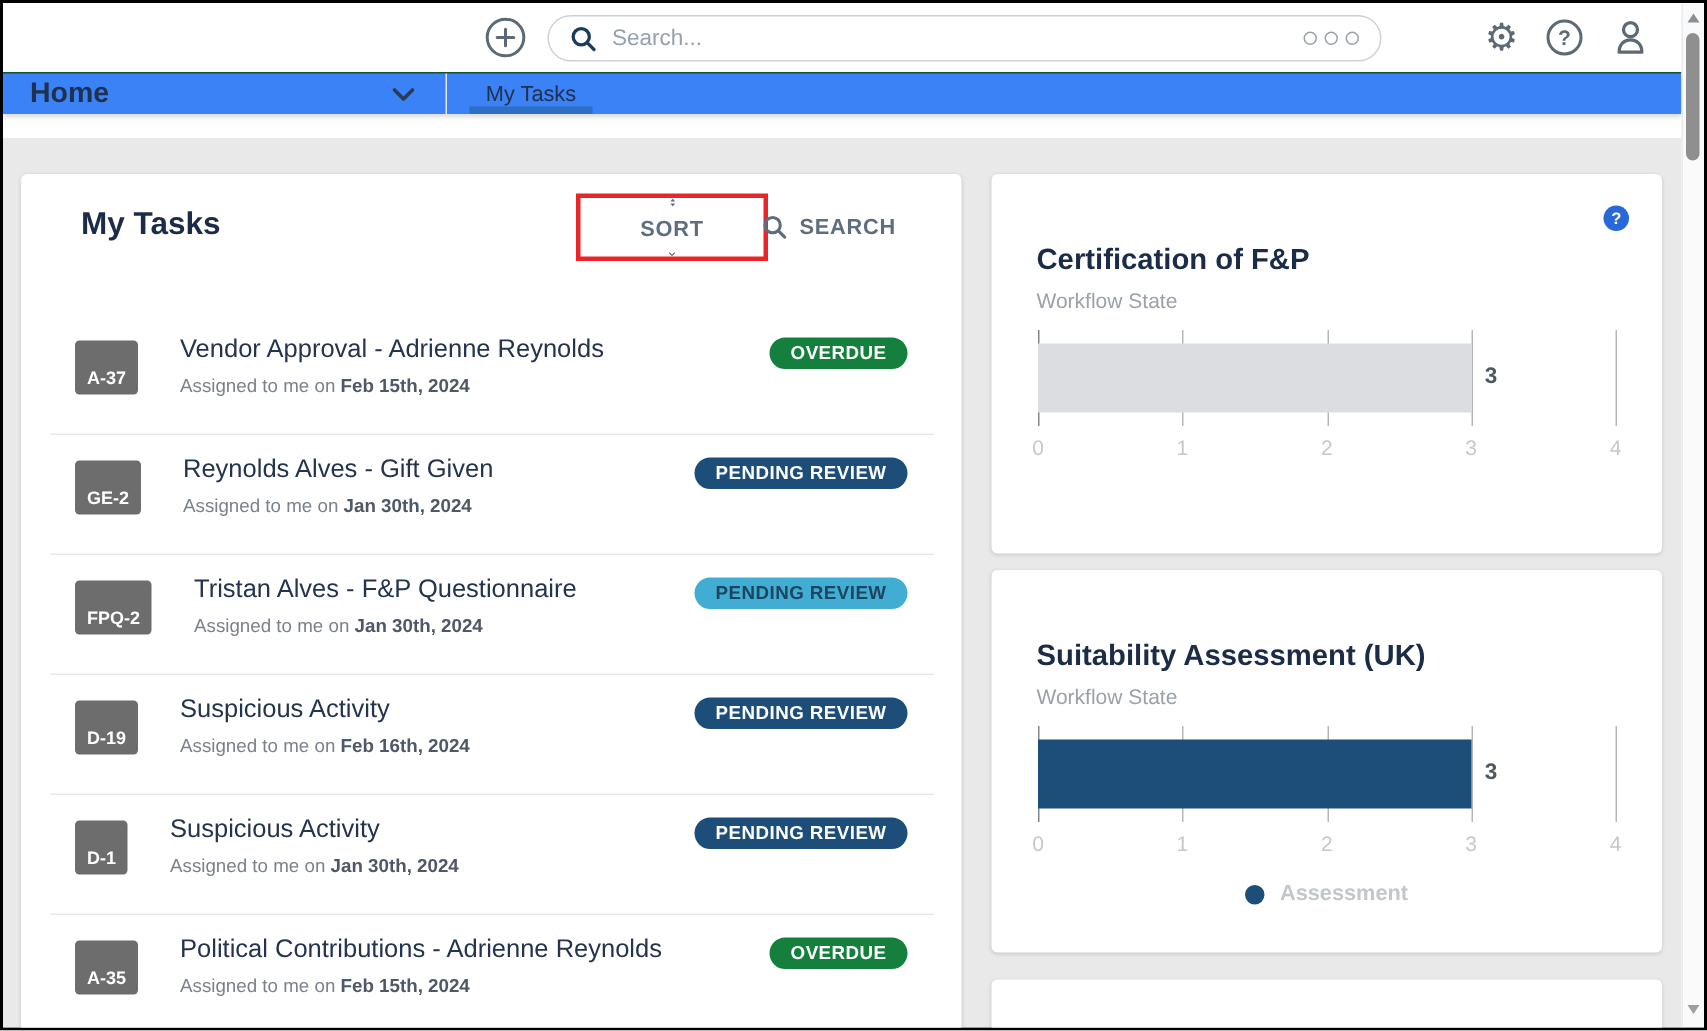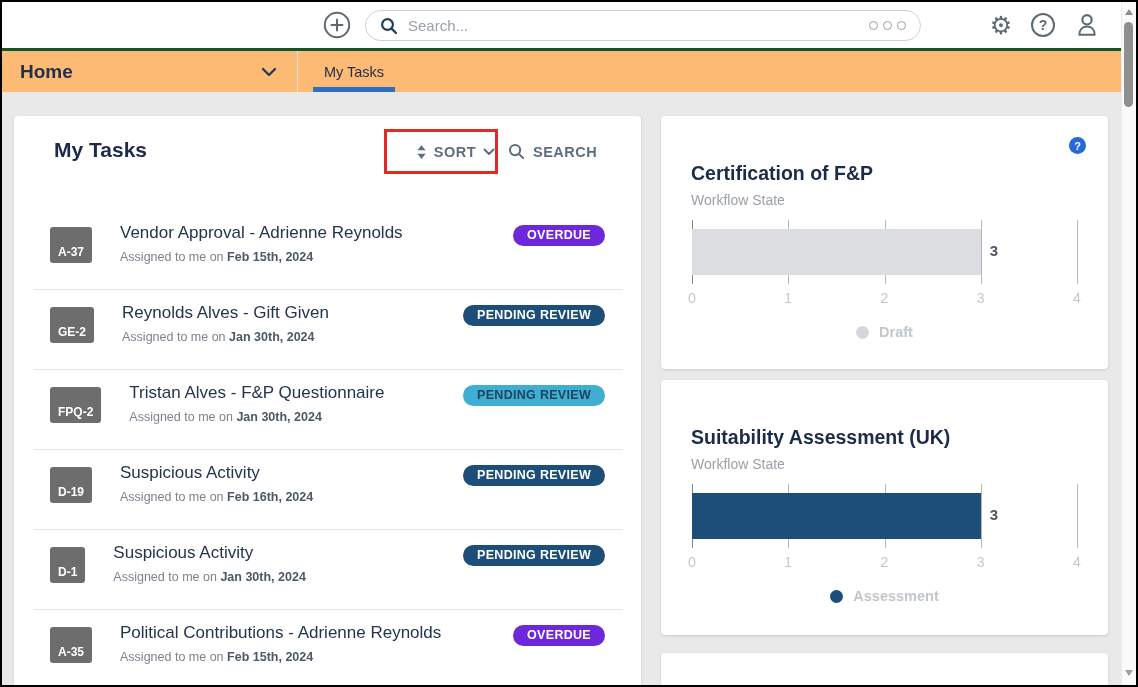--- a/index.html
+++ b/index.html
@@ -21,58 +21,58 @@
   .top-icon { position:absolute; top:9px; width:28px; height:28px; display:flex;
               align-items:center; justify-content:center; color:#5d6974; cursor:pointer; }
   .gear-box  { left:985px; font-size:25px; }
   .help-box  { left:1027px; }
   .help-ring { width:24px; height:24px; border:2px solid #5d6974; border-radius:50%;
                display:flex; align-items:center; justify-content:center;
                font-size:14px; font-weight:bold; color:#5d6974; }
   .user-box  { left:1071px; }
 
   
-  .navrow { position:absolute; top:46px; left:0; right:15px; height:44px; background:#fdba74;
-            border-top:3px solid #14532d; box-shadow:0 2px 3px rgba(0,0,0,.15); }
+  .navrow { position:absolute; top:46px; left:0; right:15px; height:28px; background:#3b82f6;
+            border-top:1px solid #14532d; box-shadow:0 2px 3px rgba(0,0,0,.15); }
   .home-sect { position:absolute; left:0; top:0; bottom:0; width:296px;
                border-right:1px solid #e3e3e3; display:flex; align-items:center;
                justify-content:space-between; padding:0 20px 0 18px; cursor:pointer; }
   .home-label { font-size:19px; font-weight:600; color:#20304f; }
   .tab { position:absolute; left:309px; top:0; bottom:0; width:86px; text-align:center;
          display:flex; align-items:center; justify-content:center; cursor:pointer; }
   .tab-label { font-size:14.5px; color:#20304f; }
   .tab-underline { position:absolute; bottom:0; left:2px; right:2px; height:5px; background:#2d6fc3; }
 
   
   .content { position:absolute; top:90px; left:0; right:15px; bottom:0; background:#e9e9e9; }
   .card { background:#fff; border-radius:4px; box-shadow:0 1px 3px rgba(0,0,0,.14); position:absolute; }
 
   
   .tasks-card { left:12px; top:24px; width:627px; height:620px; }
   .tasks-title { position:absolute; left:40px; top:22px; font-size:21px; font-weight:bold; color:#1c2b47; }
-  .sort-box { position:absolute; left:370px; top:13px; width:114px; height:45px;
+  .sort-box { position:absolute; left:370px; top:13px; width:128px; height:45px;
               border:3px solid #e8262a; display:flex; align-items:center; justify-content:flex-end;
-              gap:7px; color:#5f6e7e; cursor:pointer; }
+              gap:7px; color:#5f6e7e; cursor:pointer;flex-direction:column; }
   .ctl-label { font-size:14.5px; font-weight:600; letter-spacing:.5px; color:#5f6e7e; }
   .search-ctl { position:absolute; left:494px; top:13px; height:45px; display:flex;
                 align-items:center; gap:8px; color:#5f6e7e; cursor:pointer; }
   .task-list { position:absolute; top:94px; left:0; right:0; }
   .task-row { height:80px; padding:13px 36px 0 36px; display:flex; position:relative; cursor:pointer; }
   .task-row::after { content:""; position:absolute; left:20px; right:18px; bottom:0;
                      border-bottom:1px solid #e5e7e9; }
   .id-badge { background:#6d6d6d; color:#fff; font-size:12px; font-weight:bold;
               border-radius:3px; padding:18px 8px; height:20px; margin-top:4px; white-space:nowrap; }
   .task-main { margin-left:28px; }
   .task-title { font-size:17px; color:#24344e; }
   .task-sub { margin-top:7px; font-size:12.5px; color:#7a828c; }
   .task-sub b { color:#4e5866; }
   .status-pill { margin-left:auto; height:21px; margin-top:2px; border-radius:12px;
                  padding:3px 14px; font-size:12.5px; font-weight:bold; letter-spacing:.3px;
                  white-space:nowrap; }
-  .st-overdue { background:#6d28d9; color:#fff; }
+  .st-overdue { background:#15803d; color:#fff; }
   .st-pending-dark { background:#1d4e79; color:#fff; }
   .st-pending-light { background:#41add2; color:#1d4460; }
 
   
   .widget1 { left:659px; top:24px; width:447px; height:253px; }
   .widget2 { left:659px; top:288px; width:447px; height:255px; }
   .widget3 { left:659px; top:561px; width:447px; height:150px; }
   .w-help { position:absolute; top:21px; right:22px; width:17px; height:17px; border-radius:50%;
             background:#2868d8; color:#fff; font-size:11px; font-weight:bold;
             display:flex; align-items:center; justify-content:center; cursor:pointer; }
@@ -270,24 +270,20 @@
         <span class="bar bar-gray" style="width:75%"></span>
         <span class="bar-value" style="left:calc(75% + 9px)">3</span>
       </div>
       <div class="ticks">
         <span class="tick" style="left:0%">0</span>
         <span class="tick" style="left:25%">1</span>
         <span class="tick" style="left:50%">2</span>
         <span class="tick" style="left:75%">3</span>
         <span class="tick" style="left:100%">4</span>
       </div>
-      <div class="legend">
-        <span class="legend-dot" style="background:#d3d7db"></span>
-        <span class="legend-label">Draft</span>
-      </div>
     </div>
 
     <div class="card widget2">
       <div class="w-title">Suitability Assessment (UK)</div>
       <div class="w-sub">Workflow State</div>
       <div class="plot">
         <span class="gridline zero" style="left:0%"></span>
         <span class="gridline" style="left:25%"></span>
         <span class="gridline" style="left:50%"></span>
         <span class="gridline" style="left:75%"></span>

